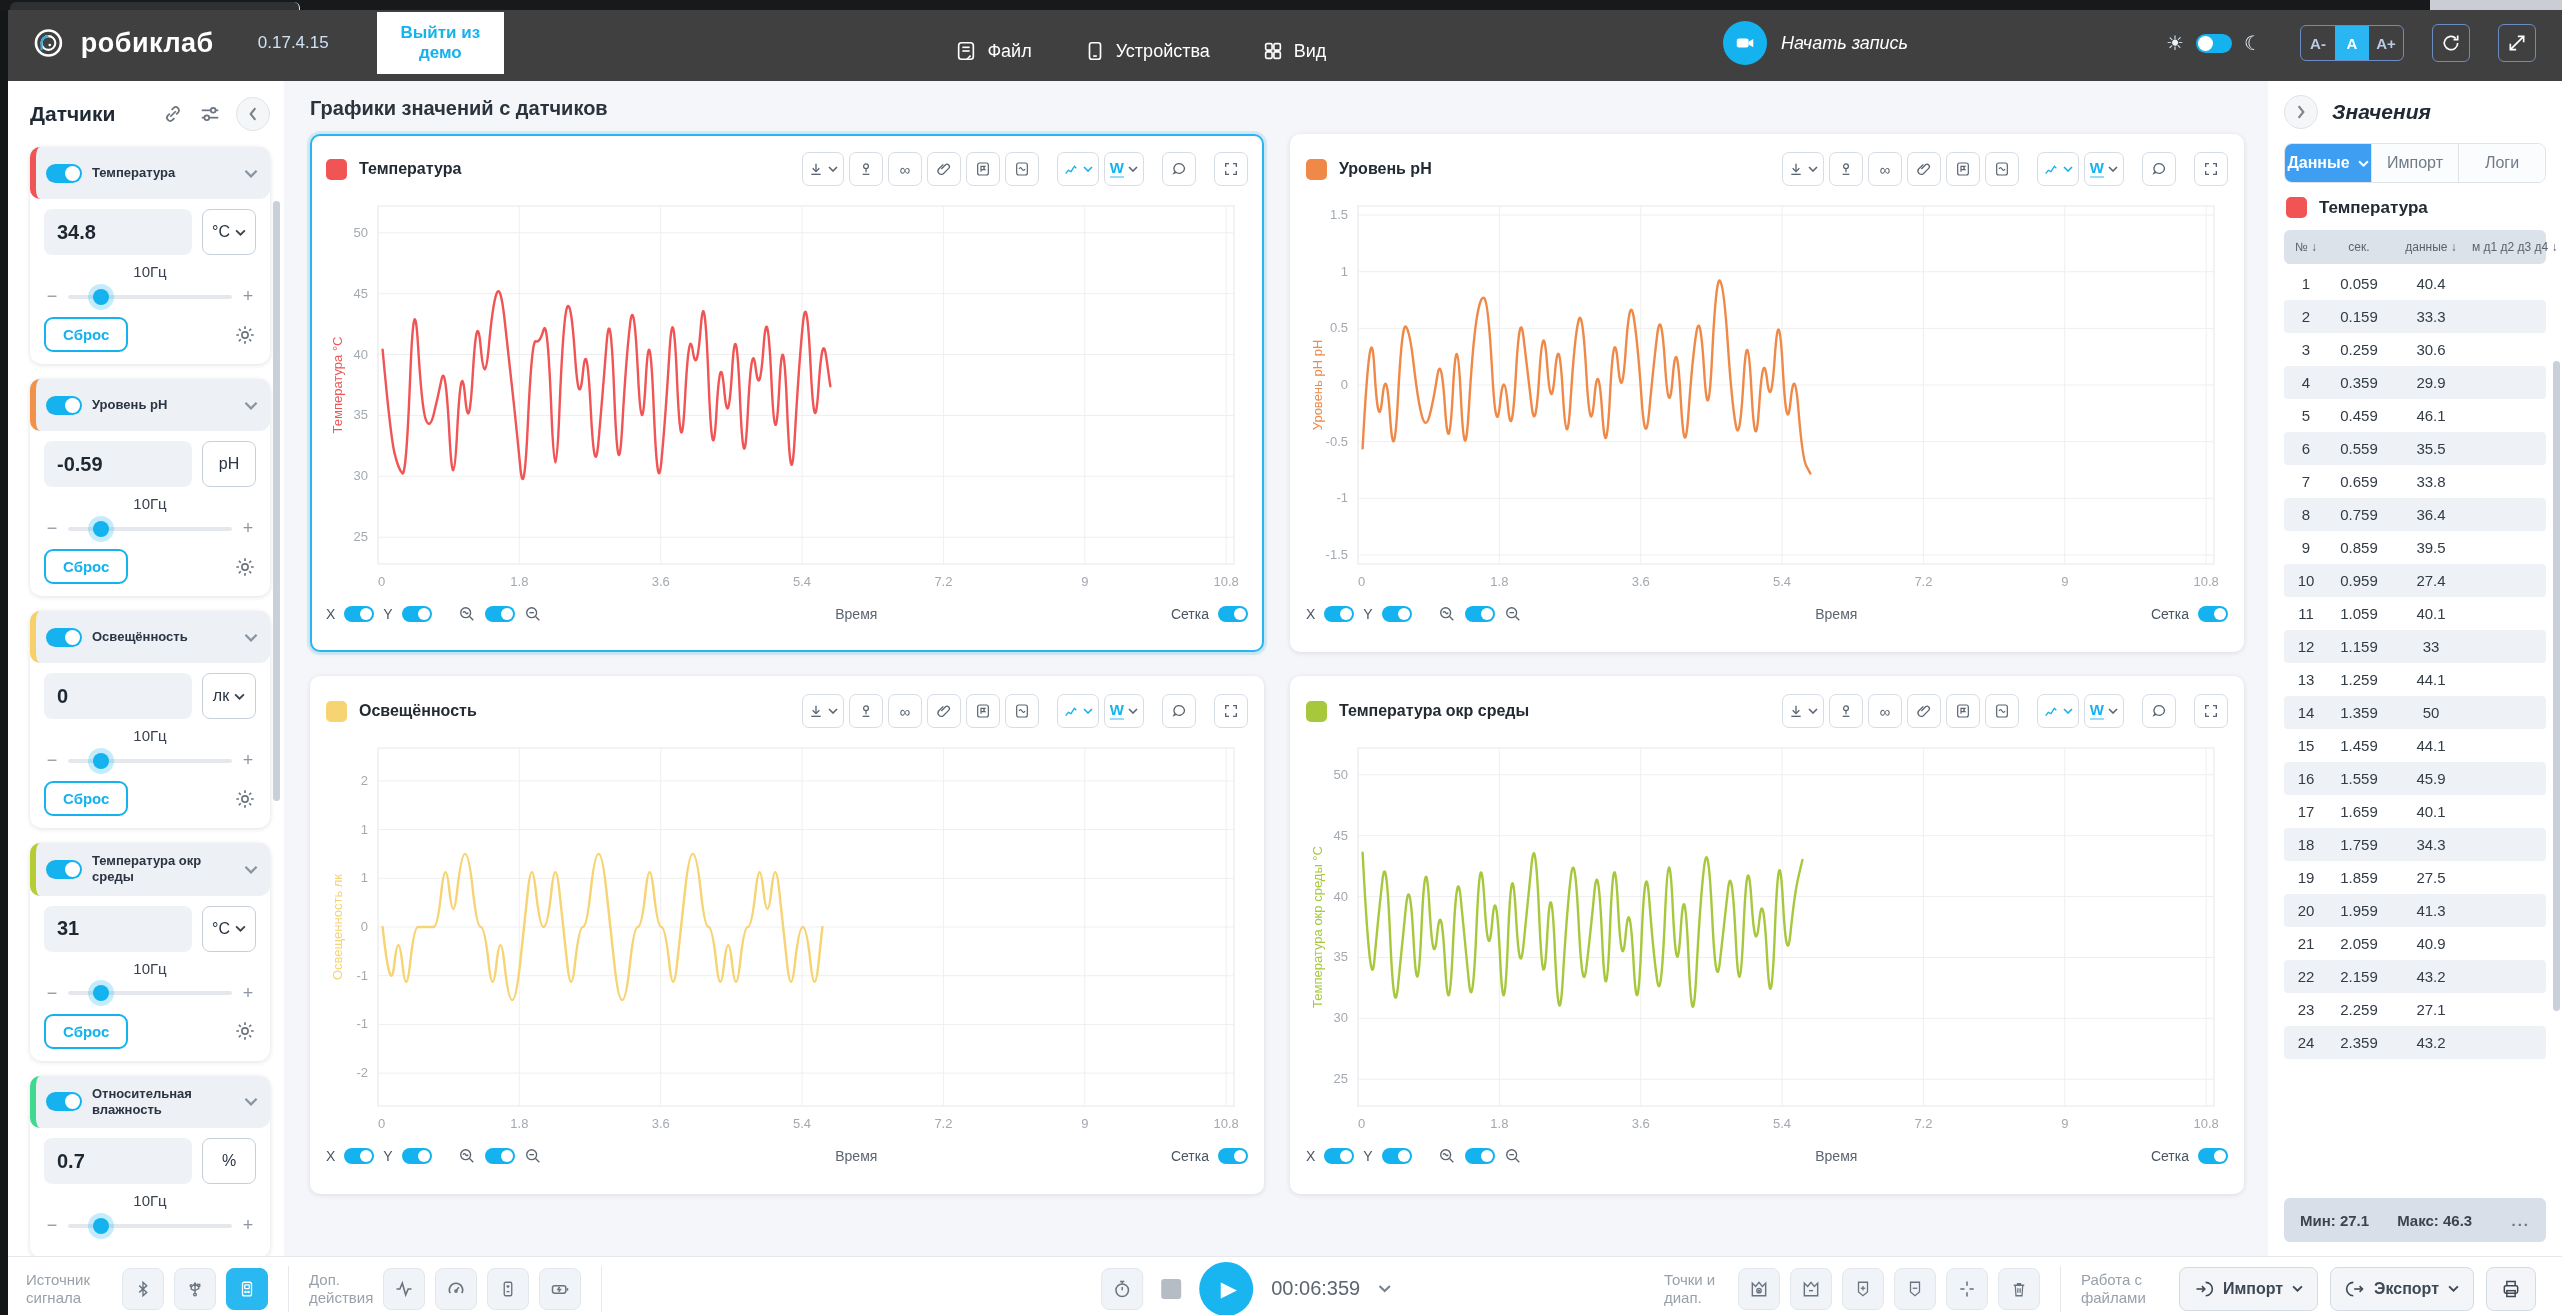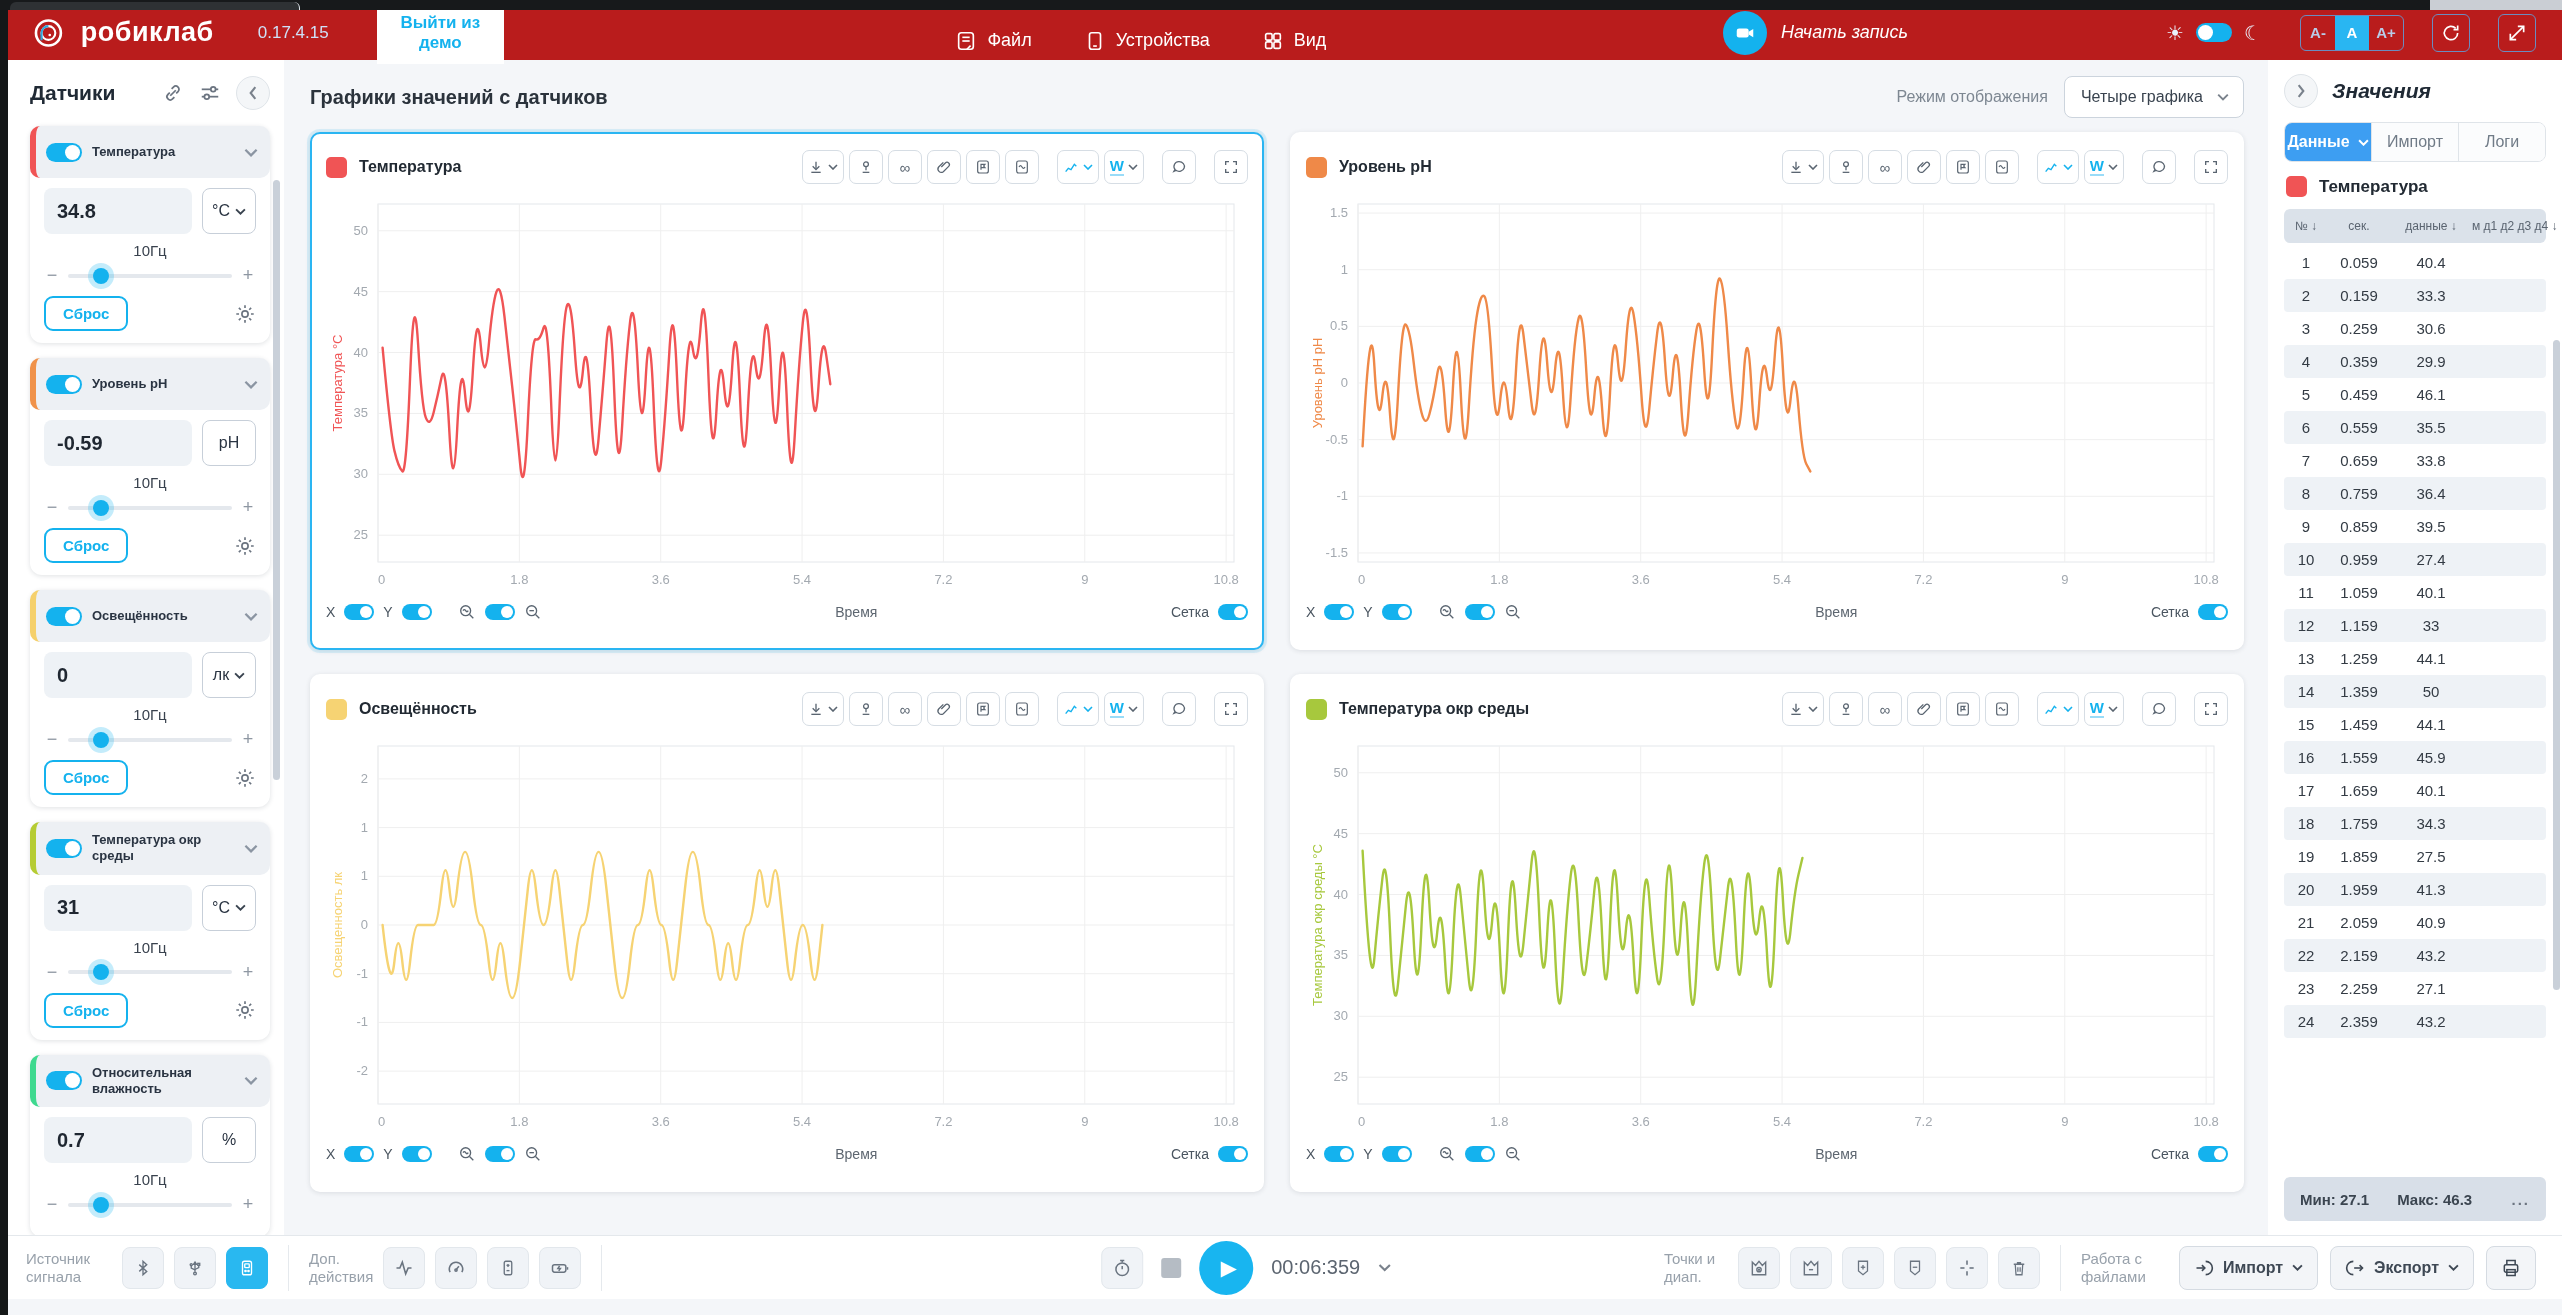--- a/index.html
+++ b/index.html
@@ -7,21 +7,21 @@
   body { font-family:"Liberation Sans", sans-serif; background:#f4f6f9; color:#2b3440; position:relative; }
   button { font-family:inherit; cursor:pointer; }
 
   
   .top-strip { height:10px; background:#17191b; position:relative; }
   .top-strip .tab { position:absolute; left:10px; top:2px; width:290px; height:8px; background:#2e3134; border-radius:6px 6px 0 0; }
   .top-strip .right-seg { position:absolute; right:0; top:0; width:132px; height:10px; background:#caced4; }
   .left-edge { position:absolute; left:0; top:10px; width:8px; height:1305px; background:#141718; z-index:60; }
 
   
-  .navbar { height:50px; background:#b91c1c; display:flex; align-items:center; padding:0 26px 5px 34px; gap:16px; }
+  .navbar { height:71px; background:#404040; display:flex; align-items:center; padding:0 26px 5px 34px; gap:16px; }
   .nav-left { display:flex; align-items:center; gap:18px; width:470px; }
   .logo-badge { width:42px; height:42px; }
   .logo-text { color:#fff; font-size:27px; font-weight:bold; letter-spacing:.5px; }
   .nav-version { color:#cfe0f7; font-size:17px; margin-left:26px; }
   .exit-demo { margin-left:30px; background:#fff; color:#14b2ee; border:none; border-radius:0; font-size:17px; font-weight:bold; padding:11px 20px; }
   .spacer1 { flex:1.15; } .spacer2 { flex:1; } .spacer3 { flex:0.62; }
   .nav-menu { display:flex; align-items:center; gap:52px;margin-top:16px; }
   .nav-item { display:flex; align-items:center; gap:10px; color:#fff; font-size:18px; cursor:pointer; }
   .nav-item svg { stroke:#fff; }
   .record { display:flex; align-items:center; gap:14px; color:#fff; font-size:18px;font-style:italic; }
@@ -418,29 +418,20 @@
 
     </div>
   </div>
 </div>
     <div class="side-scroll"></div>
   </aside>
 
   <main class="main">
     <div class="main-top">
       <h1 class="page-title">Графики значений с датчиков</h1>
-      <div class="mode">
-        <span class="mode-label">Режим отображения</span>
-        <div class="mode-select">
-          <span>Четыре графика</span>
-          <svg class="chev" width="12" height="8" viewBox="0 0 10 6" fill="none" stroke="#7a828c" stroke-width="1.6">
-              <path d="M1 1l4 4 4-4"></path>
-            </svg>
-        </div>
-      </div>
     </div>
     <div class="charts-grid" id="charts-grid">
   <div class="chart-card selected">
     <div class="chart-head">
       <span class="swatch" style="background: rgb(240, 84, 85);"></span>
       <span class="chart-title">Температура</span>
       <div class="chart-toolbar">
         <button class="tbtn">
           <svg width="16" height="16" viewBox="0 0 24 24" fill="none" stroke-width="2">
                   <line x1="12" y1="4" x2="12" y2="15"></line>

